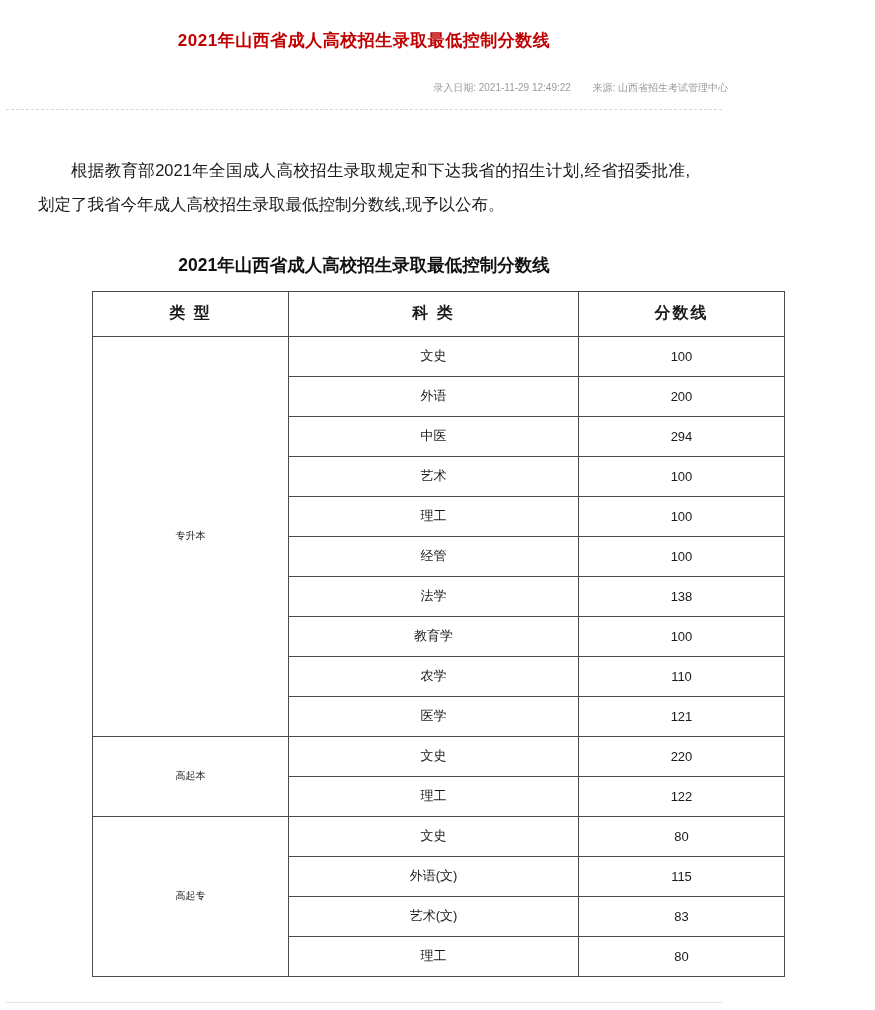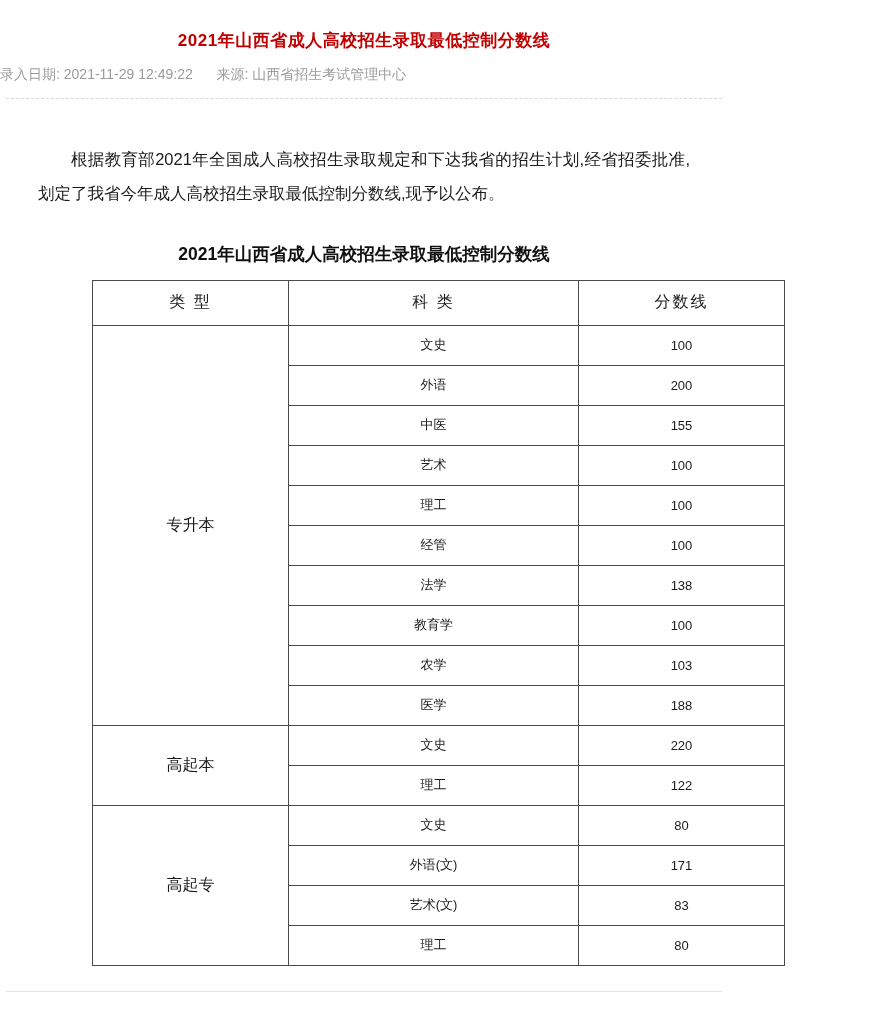--- a/index.html
+++ b/index.html
@@ -21,24 +21,24 @@
   }
   .article-title {
     text-align: center;
     color: #c00000;
     font-size: 17px;
     font-weight: bold;
     padding-top: 18px;
     letter-spacing: 0.5px;
   }
   .meta-line {
-    text-align: left;
+    text-align: right;
     color: #9b9b9b;
-    font-size: 14px;
-    margin-top: 14px;
+    font-size: 10px;
+    margin-top: 29px;
     margin-bottom: 14px;
   }
   .meta-line span {
     display: inline-block;
   }
   .meta-sep {
     display: inline-block;
     width: 16px;
   }
   .divider {
@@ -72,27 +72,27 @@
   table.score-table th,
   table.score-table td {
     border: 1px solid #4a4a4a;
     text-align: center;
     font-size: 13px;
     color: #1a1a1a;
     height: 39px;
     padding: 0;
   }
   table.score-table th {
-    font-weight: normal;
+    font-weight: bold;
     font-size: 16px;
     letter-spacing: 2px;
     height: 44px;
   }
   table.score-table td.type-cell {
-    font-size: 16px;
+    font-size: 10px;
   }
   col.c-type { width: 196px; }
   col.c-subject { width: 290px; }
   col.c-score { width: 206px; }
   .bottom-space {
     height: 40px;
   }
   .footer-rule {
     border-top: 1px solid #e3e3e3;
     margin: 0 6px;
@@ -143,21 +143,21 @@
           <td class="type-cell" rowspan="10">专升本</td>
           <td>文史</td>
           <td>100</td>
         </tr>
         <tr>
           <td>外语</td>
           <td>200</td>
         </tr>
         <tr>
           <td>中医</td>
-          <td>155</td>
+          <td>294</td>
         </tr>
         <tr>
           <td>艺术</td>
           <td>100</td>
         </tr>
         <tr>
           <td>理工</td>
           <td>100</td>
         </tr>
         <tr>
@@ -167,45 +167,45 @@
         <tr>
           <td>法学</td>
           <td>138</td>
         </tr>
         <tr>
           <td>教育学</td>
           <td>100</td>
         </tr>
         <tr>
           <td>农学</td>
-          <td>103</td>
+          <td>110</td>
         </tr>
         <tr>
           <td>医学</td>
-          <td>188</td>
+          <td>121</td>
         </tr>
 
         <tr>
           <td class="type-cell" rowspan="2">高起本</td>
           <td>文史</td>
           <td>220</td>
         </tr>
         <tr>
           <td>理工</td>
           <td>122</td>
         </tr>
 
         <tr>
           <td class="type-cell" rowspan="4">高起专</td>
           <td>文史</td>
           <td>80</td>
         </tr>
         <tr>
           <td>外语(文)</td>
-          <td>171</td>
+          <td>115</td>
         </tr>
         <tr>
           <td>艺术(文)</td>
           <td>83</td>
         </tr>
         <tr>
           <td>理工</td>
           <td>80</td>
         </tr>
 

